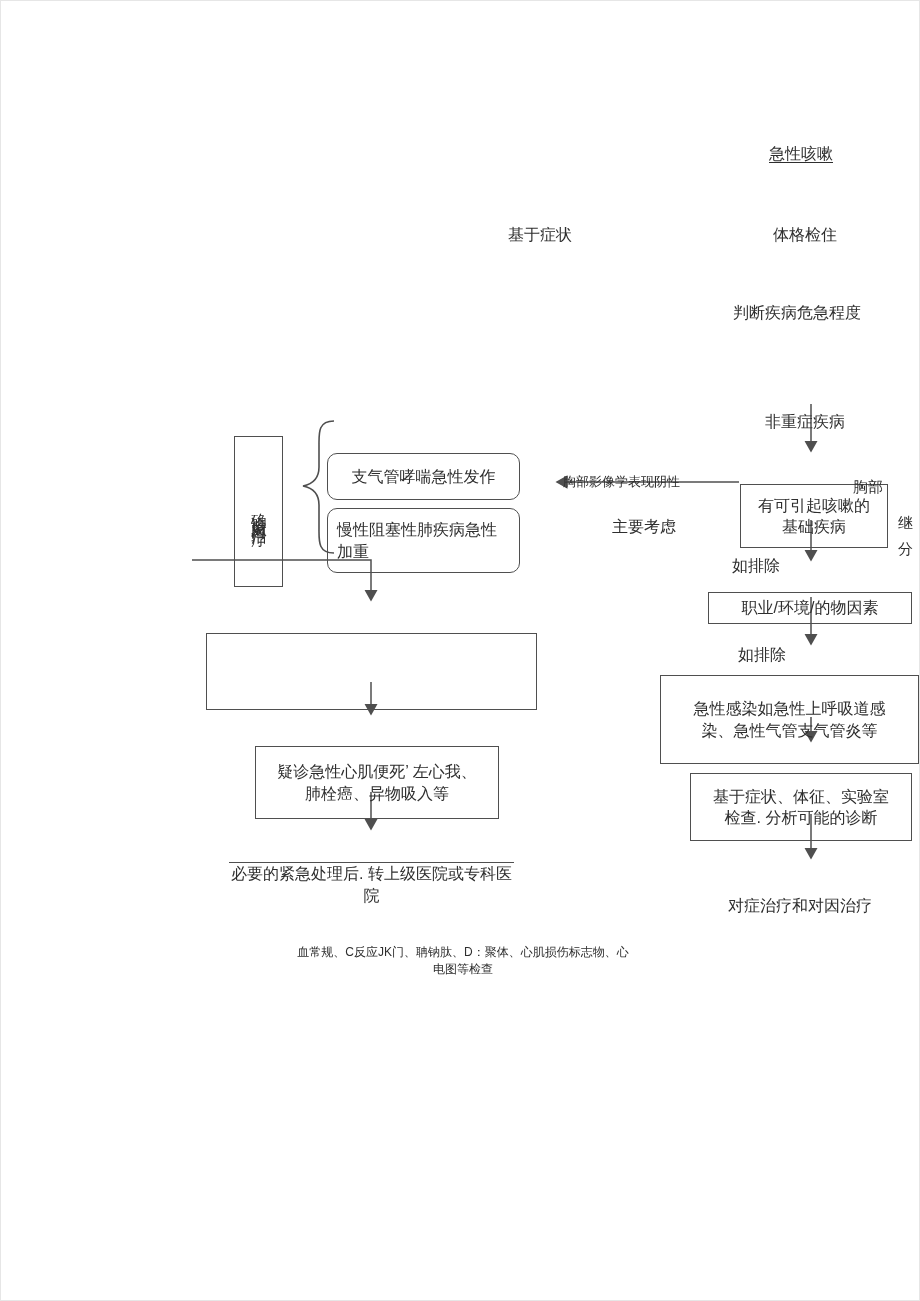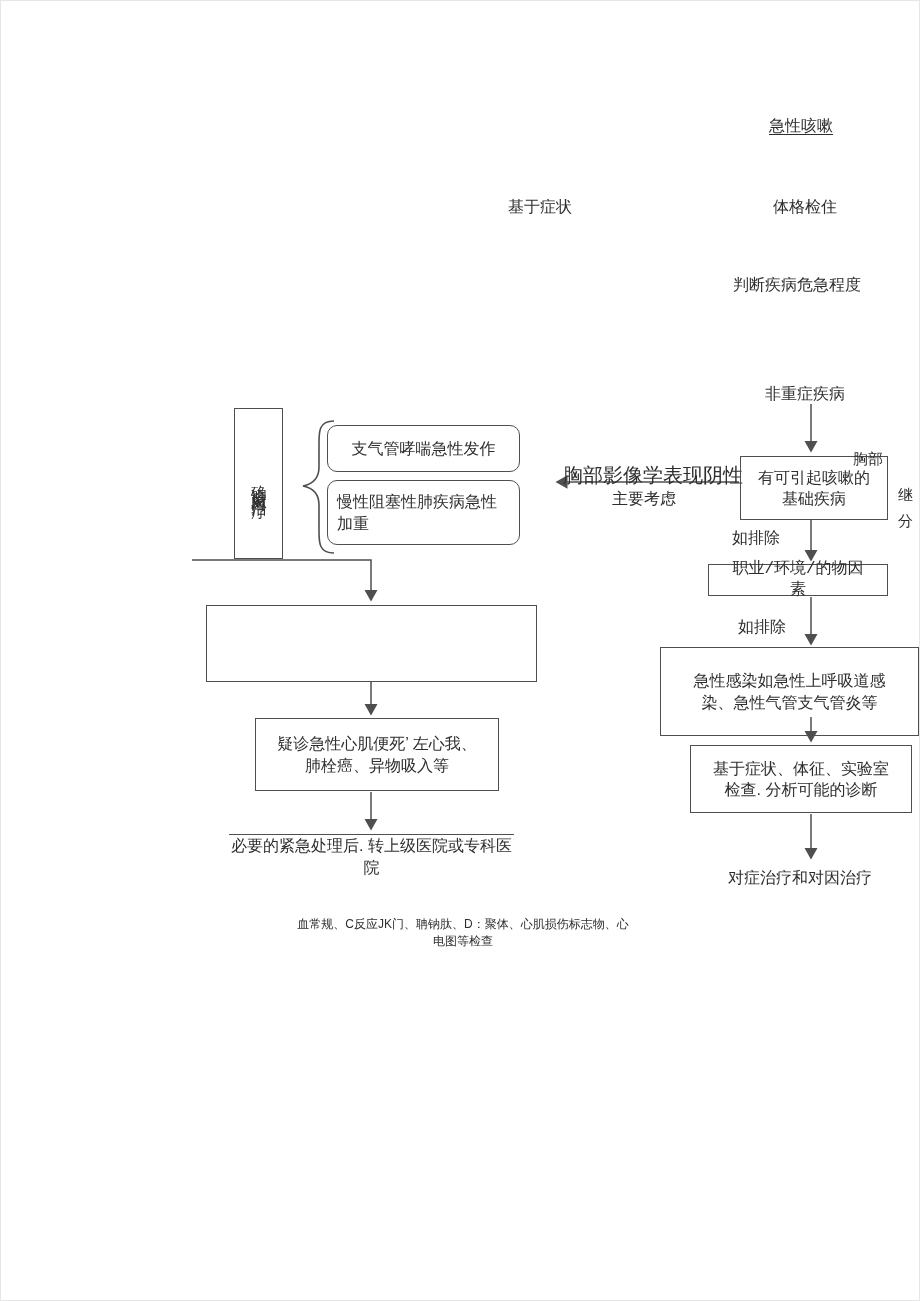--- a/index.html
+++ b/index.html
@@ -7,21 +7,21 @@
     position: relative;
     width: 920px;
     height: 1301px;
     background: #ffffff;
     font-family: "Liberation Sans", "DejaVu Sans", sans-serif;
     color: #2e2e2e;
     border: 1px solid #e6e6e6;
     box-sizing: border-box;
     overflow: hidden;
   }
-  .abs { position: absolute; }
+  .abs { position: absolute; margin-top: 28px; }
   .label { font-size: 16px; white-space: nowrap; color: #2e2e2e; }
   .small { font-size: 15px; }
   .underline { text-decoration: underline; text-underline-offset: 3px; }
   .box {
     border: 1.5px solid #4f4f4f;
     box-sizing: border-box;
     display: flex;
     align-items: center;
     justify-content: center;
     text-align: center;
@@ -91,28 +91,28 @@
   <div class="abs box rounded leftalign" style="left:326px; top:479px; width:193px; height:65px;">慢性阻塞性肺疾病急性加重</div>
 
   <div class="abs box" style="left:205px; top:604px; width:331px; height:77px;"></div>
 
   <div class="abs box" style="left:254px; top:717px; width:244px; height:73px;">疑诊急性心肌便死’ 左心我、肺栓癌、异物吸入等</div>
 
   <div class="abs topline" style="left:228px; top:833px; width:285px;">必要的紧急处理后. 转上级医院或专科医院</div>
 
   <div class="abs centerwrap" style="left:294px; top:915px; width:336px;">血常规、C反应JK门、聃钠肽、D：聚体、心肌损伤标志物、心电图等检查</div>
 
-  <div class="abs label" style="left:562px; top:461px; font-size:20px;">胸部影像学表现阴性</div>
+  <div class="abs label" style="left:562px; top:444px; font-size:13px;">胸部影像学表现阴性</div>
   <div class="abs label" style="left:611px; top:488px;">主要考虑</div>
 
   <div class="abs box" style="left:739px; top:455px; width:148px; height:64px;">有可引起咳嗽的基础疾病</div>
 
   <div class="abs label" style="left:731px; top:527px;">如排除</div>
 
-  <div class="abs box" style="left:707px; top:563px; width:180px; height:32px;font-family:Liberation Mono, monospace;">职业/环境/的物因素</div>
+  <div class="abs box" style="left:707px; top:563px; width:204px; height:32px;">职业/环境/的物因素</div>
 
   <div class="abs label" style="left:737px; top:616px;">如排除</div>
 
   <div class="abs box" style="left:659px; top:646px; width:259px; height:89px;">急性感染如急性上呼吸道感染、急性气管支气管炎等</div>
 
   <div class="abs box" style="left:689px; top:744px; width:222px; height:68px;">基于症状、体征、实验室检查. 分析可能的诊断</div>
 
   <div class="abs label" style="left:727px; top:867px;">对症治疗和对因治疗</div>
 
   <div class="abs label small" style="left:852px; top:449px;">胸部</div>

